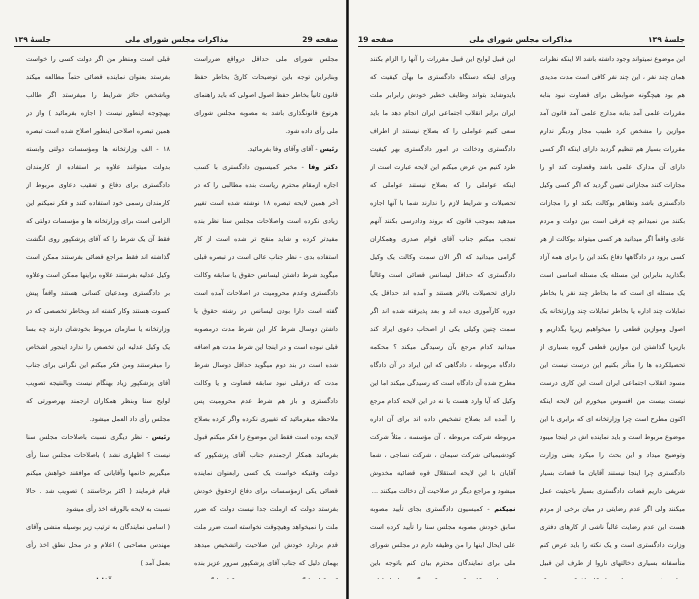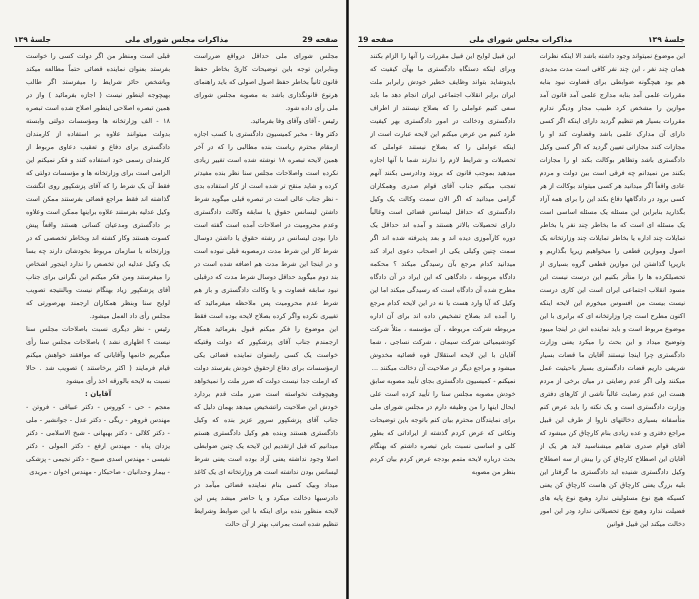--- a/index.html
+++ b/index.html
@@ -23,26 +23,26 @@
     font-size:7.5px; font-weight:bold; direction:rtl; border-bottom:1.5px solid #222; padding-bottom:2px;
   }
   .left .header { left:14px; right:10px; }
   .right .header { left:10px; right:14px; }
   .cols {
     position:absolute; top:50px; bottom:20px; display:flex; flex-direction:row-reverse; gap:12px;
   }
   .left .cols { left:14px; right:10px; }
   .right .cols { left:10px; right:14px; }
   .col {
-    flex:1; direction:rtl; text-align:justify; font-size:6.6px; line-height:13px; color:#2b2b2b;
+    flex:1; direction:rtl; text-align:justify; font-size:6.6px; line-height:18px; color:#2b2b2b;
     overflow:hidden;
     margin-left:12px;
   }
   .col p { margin:0; }
-  .speaker { font-weight:normal; color:#111; }
+  .speaker { font-weight:bold; color:#111; }
   .centered { text-align:center; font-weight:bold; font-size:7px; margin:2px 0; }
   .names { text-align:justify; }
 </style>
 </head>
 <body>
 
 <div class="spread">
 
   <div class="page left">
     <div class="header">
@@ -52,20 +52,21 @@
     </div>
     <div class="cols">
       <div class="col">
         <p>مجلس شورای ملی حداقل درواقع ضرراست وبنابراین توجه باین توضیحات کاریً بخاطر حفظ قانون ثانیاً بخاطر حفظ اصول اصولی که باید راهنمای هرنوع قانونگذاری باشد به مصوبه مجلس شورای ملی رأی داده شود.</p>
         <p><span class="speaker">رئیس</span><span> - آقای وآقای وفا بفرمائید.</span></p>
         <p><span class="speaker">دکتر وفا</span><span> - مخبر کمیسیون دادگستری با کسب اجازه ازمقام محترم ریاست بنده مطالبی را که در آخر همین لایحه تبصره ۱۸ نوشته شده است تغییر زیادی نکرده است واصلاحات مجلس سنا نظر بنده مفیدتر کرده و شاید منقح تر شده است از کار استفاده بدی - نظر جناب عالی است در تبصره قبلی میگوید شرط داشتن لیسانس حقوق یا سابقه وکالت دادگستری وعدم محرومیت در اصلاحات آمده است گفته است دارا بودن لیسانس در رشته حقوق یا داشتن دوسال شرط کار این شرط مدت درمصوبه قبلی نبوده است و در اینجا این شرط مدت هم اضافه شده است در بند دوم میگوید حداقل دوسال شرط مدت که درقبلی نبود سابقه قضاوت و یا وکالت دادگستری و باز هم شرط عدم محرومیت پس ملاحظه میفرمائید که تغییری نکرده واگر کرده بصلاح لایحه بوده است فقط این موضوع را فکر میکنم قبول بفرمائید همکار ارجمندم جناب آقای پزشکپور که دولت وقتیکه خواست یک کسی رابعنوان نماینده قضائی یکی ازمؤسسات برای دفاع ازحقوق خودش بفرستد دولت که ازملت جدا نیست دولت که ضرر ملت را نمیخواهد وهیچوقت نخواسته است ضرر ملت قدم بردارد خودش این صلاحیت راتشخیص میدهد بهمان دلیل که جناب آقای پزشکپور سرور عزیز بنده که وکیل دادگستری هستند وبنده هم وکیل دادگستری هستم میدانیم که قبل ازتقدیم این لایحه یک چنین ضوابطی اصلا وجود نداشته یعنی آزاد بوده است یعنی شرط لیسانس بودن نداشته است هر وزارتخانه ای یک کاغذ میداد وبیک کسی بنام نماینده قضائی میآمد در دادرسیها دخالت میکرد و یا حاضر میشد پس این لایحه منظور بنده برای اینکه با این ضوابط وشرایط تنظیم شده است بمراتب بهتر از آن حالت</span></p>
       </div>
       <div class="col">
         <p>قبلی است ومنظر من اگر دولت کسی را خواست بفرستد بعنوان نماینده قضائی حتماً مطالعه میکند وباشخص حائز شرایط را میفرستد اگر طالب بهیچوجه اینطور نیست ( اجازه بفرمائید ) واز در همین تبصره اصلاحی اینطور اصلاح شده است تبصره ۱۸ - الف وزارتخانه ها ومؤسسات دولتی وابسته بدولت میتوانند علاوه بر استفاده از کارمندان دادگستری برای دفاع و تعقیب دعاوی مربوط از کارمندان رسمی خود استفاده کنند و فکر نمیکنم این الزامی است برای وزارتخانه ها و مؤسسات دولتی که فقط آن یک شرط را که آقای پزشکپور روی انگشت گذاشته اند فقط مراجع قضائی بفرستند ممکن است وکیل عدلیه بفرستند علاوه براینها ممکن است وعلاوه بر دادگستری ومدعیان کسانی هستند واقعاً پیش کسوت هستند وکار کشته اند وبخاطر تخصصی که در وزارتخانه یا سازمان مربوط بخودشان دارند چه بسا یک وکیل عدلیه این تخصص را ندارد اینجور اشخاص را میفرستند ومن فکر میکنم این نگرانی برای جناب آقای پزشکپور زیاد بهنگام نیست وبالنتیجه تصویب لوایح سنا وبنظر همکاران ارجمند بهرصورتی که مجلس رأی داد العمل میشود.</p>
         <p><span class="speaker">رئیس</span><span> - نظر دیگری نسبت باصلاحات مجلس سنا نیست ؟ اظهاری نشد ) باصلاحات مجلس سنا رأی میگیریم خانمها وآقایانی که موافقند خواهش میکنم قیام فرمایند ( اکثر برخاستند ) تصویب شد . حالا نسبت به لایحه بالورقه اخذ رأی میشود</span></p>
+        <p>( اسامی نمایندگان به ترتیب زیر بوسیله منشی وآقای مهندس مصاحبی ) اعلام و در محل نطق اخذ رأی بعمل آمد )</p>
         <p class="centered">آقایان :</p>
         <p class="names">معجم - حی - کوروس - دکتر عبیاقی - فروتن - مهندس فروهر - ریگی - دکتر عدل - جوانشیر - ملی - دکتر کلالی - دکتر بهبهانی - شیخ الاسلامی - دکتر یزدان پناه - مهندس ارفع - دکتر المولی - دکتر نفیسی - مهندس اسدی صبیح - دکتر نجیمی - پزشکی - بیمار وحدانیان - صاحبکار - مهندس اخوان - مریدی</p>
       </div>
     </div>
   </div>
 
   <div class="page right">
     <div class="header">
       <span>جلسهٔ ۱۳۹</span>
       <span>مذاکرات مجلس شورای ملی</span>

